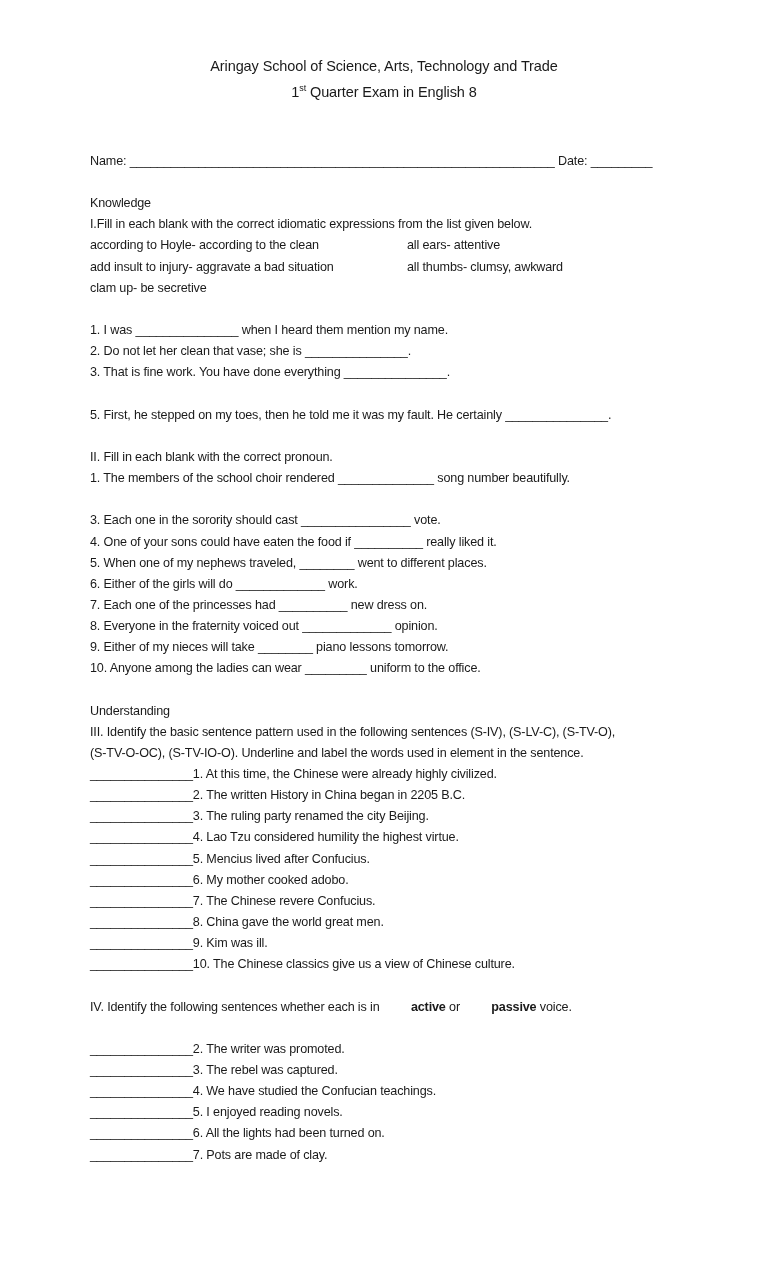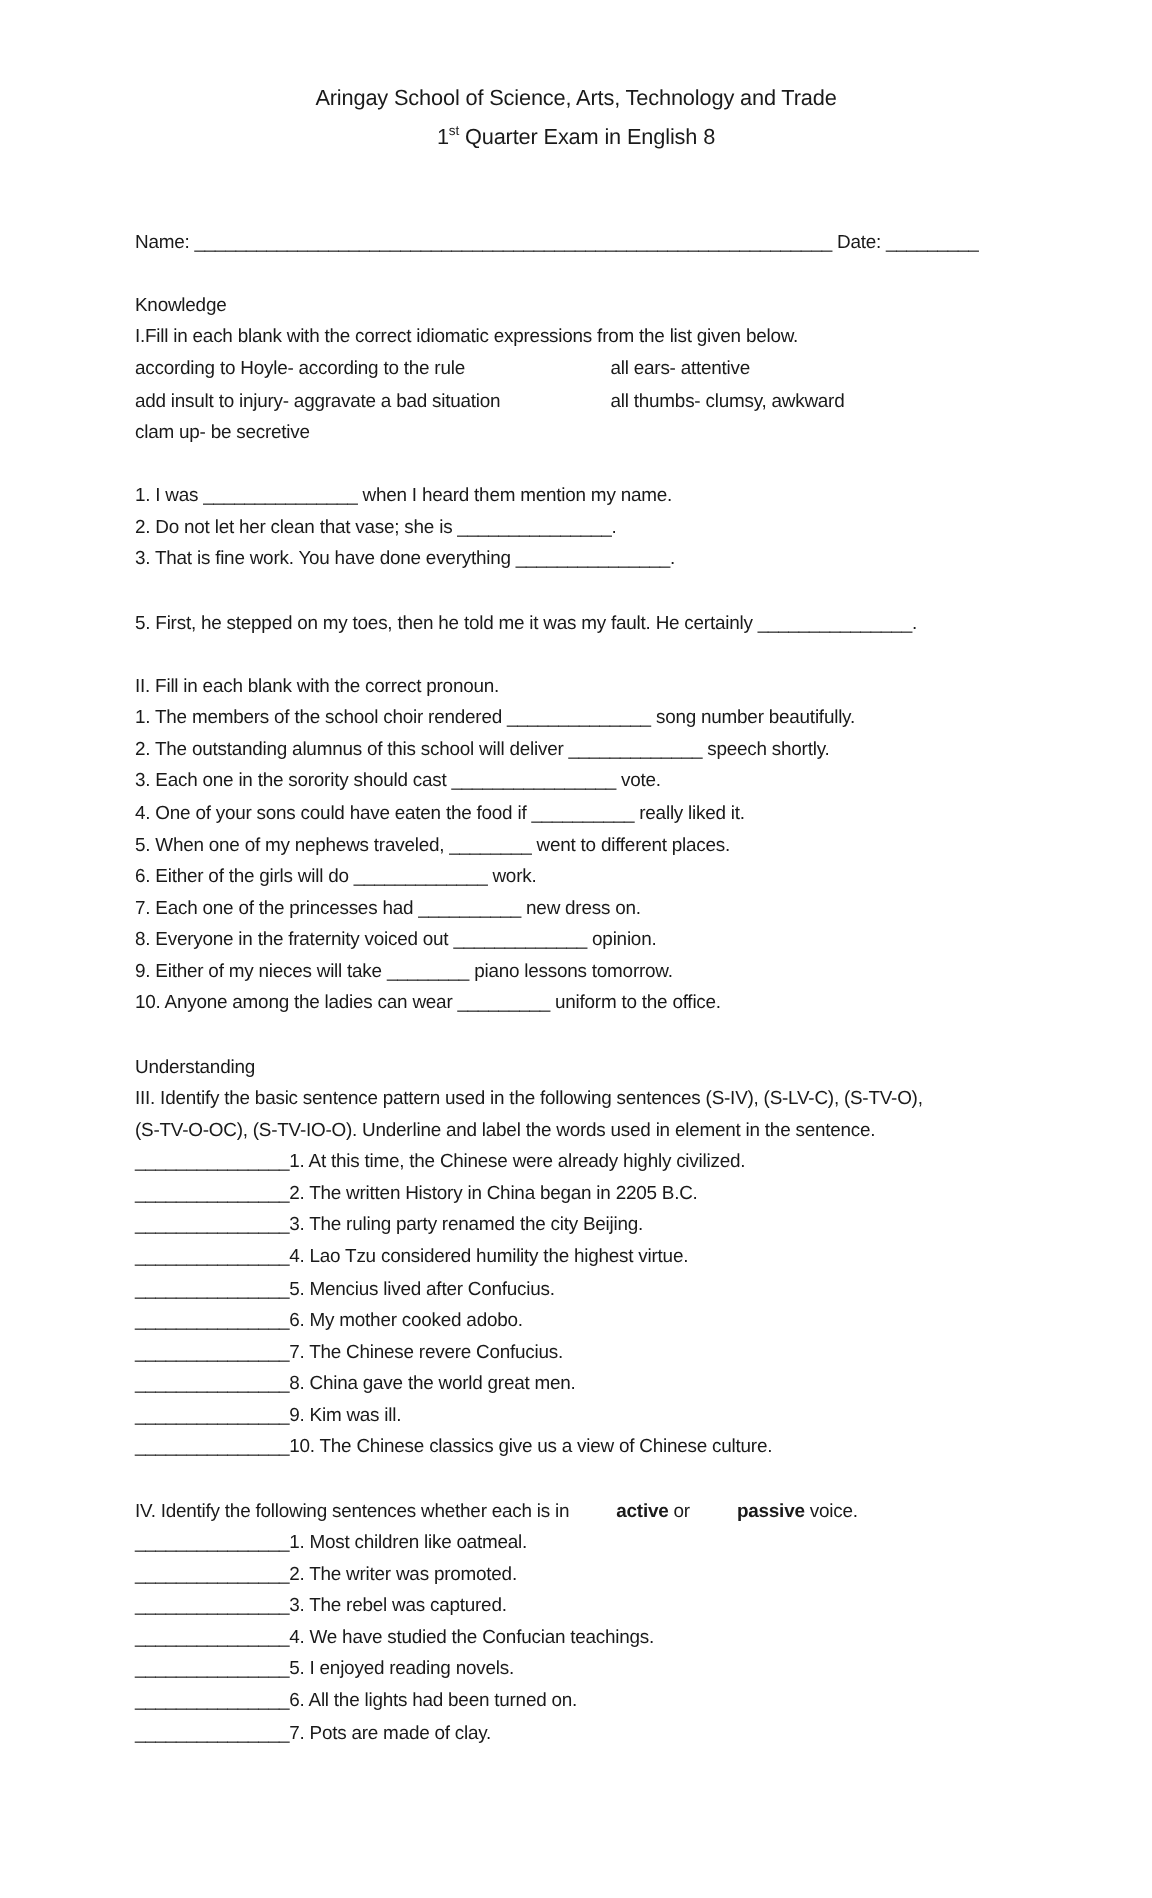--- a/index.html
+++ b/index.html
@@ -25,34 +25,33 @@
 
 <div class="page">
 
   <div class="title" style="top:58px;">Aringay School of Science, Arts, Technology and Trade</div>
   <div class="title" style="top:84px;"><span>1</span><sup>st</sup><span> Quarter Exam in English 8</span></div>
 
   <div class="line" style="top:153px;">Name: ______________________________________________________________ Date: _________</div>
 
   <div class="line" style="top:195px;">Knowledge</div>
   <div class="line" style="top:216px;">I.Fill in each blank with the correct idiomatic expressions from the list given below.</div>
-  <div class="line" style="top:237px;">according to Hoyle- according to the rule</div>
+  <div class="line" style="top:237px;">according to Hoyle- according to the clean</div>
   <div class="line col2" style="top:237px;">all ears- attentive</div>
   <div class="line" style="top:259px;">add insult to injury- aggravate a bad situation</div>
   <div class="line col2" style="top:259px;">all thumbs- clumsy, awkward</div>
   <div class="line" style="top:280px;">clam up- be secretive</div>
 
   <div class="line" style="top:322px;">1. I was _______________ when I heard them mention my name.</div>
   <div class="line" style="top:343px;">2. Do not let her clean that vase; she is _______________.</div>
   <div class="line" style="top:364px;">3. That is fine work. You have done everything _______________.</div>
   <div class="line" style="top:407px;">5. First, he stepped on my toes, then he told me it was my fault. He certainly _______________.</div>
 
   <div class="line" style="top:449px;">II. Fill in each blank with the correct pronoun.</div>
   <div class="line" style="top:470px;">1. The members of the school choir rendered ______________ song number beautifully.</div>
-  <div class="line" style="top:491px;">2. The outstanding alumnus of this school will deliver _____________ speech shortly.</div>
   <div class="line" style="top:512px;">3. Each one in the sorority should cast ________________ vote.</div>
   <div class="line" style="top:534px;">4. One of your sons could have eaten the food if __________ really liked it.</div>
   <div class="line" style="top:555px;">5. When one of my nephews traveled, ________ went to different places.</div>
   <div class="line" style="top:576px;">6. Either of the girls will do _____________ work.</div>
   <div class="line" style="top:597px;">7. Each one of the princesses had __________ new dress on.</div>
   <div class="line" style="top:618px;">8. Everyone in the fraternity voiced out _____________ opinion.</div>
   <div class="line" style="top:639px;">9. Either of my nieces will take ________ piano lessons tomorrow.</div>
   <div class="line" style="top:660px;">10. Anyone among the ladies can wear _________ uniform to the office.</div>
 
   <div class="line" style="top:703px;">Understanding</div>
@@ -63,21 +62,20 @@
   <div class="line" style="top:808px;">_______________3. The ruling party renamed the city Beijing.</div>
   <div class="line" style="top:829px;">_______________4. Lao Tzu considered humility the highest virtue.</div>
   <div class="line" style="top:851px;">_______________5. Mencius lived after Confucius.</div>
   <div class="line" style="top:872px;">_______________6. My mother cooked adobo.</div>
   <div class="line" style="top:893px;">_______________7. The Chinese revere Confucius.</div>
   <div class="line" style="top:914px;">_______________8. China gave the world great men.</div>
   <div class="line" style="top:935px;">_______________9. Kim was ill.</div>
   <div class="line" style="top:956px;">_______________10. The Chinese classics give us a view of Chinese culture.</div>
 
   <div class="line" style="top:999px;"><span>IV. Identify the following sentences whether each is in </span><b>active</b><span> or </span><b>passive</b><span> voice.</span></div>
-  <div class="line" style="top:1020px;">_______________1. Most children like oatmeal.</div>
   <div class="line" style="top:1041px;">_______________2. The writer was promoted.</div>
   <div class="line" style="top:1062px;">_______________3. The rebel was captured.</div>
   <div class="line" style="top:1083px;">_______________4. We have studied the Confucian teachings.</div>
   <div class="line" style="top:1104px;">_______________5. I enjoyed reading novels.</div>
   <div class="line" style="top:1125px;">_______________6. All the lights had been turned on.</div>
   <div class="line" style="top:1147px;">_______________7. Pots are made of clay.</div>
 
 </div>
 
 </body></html>

